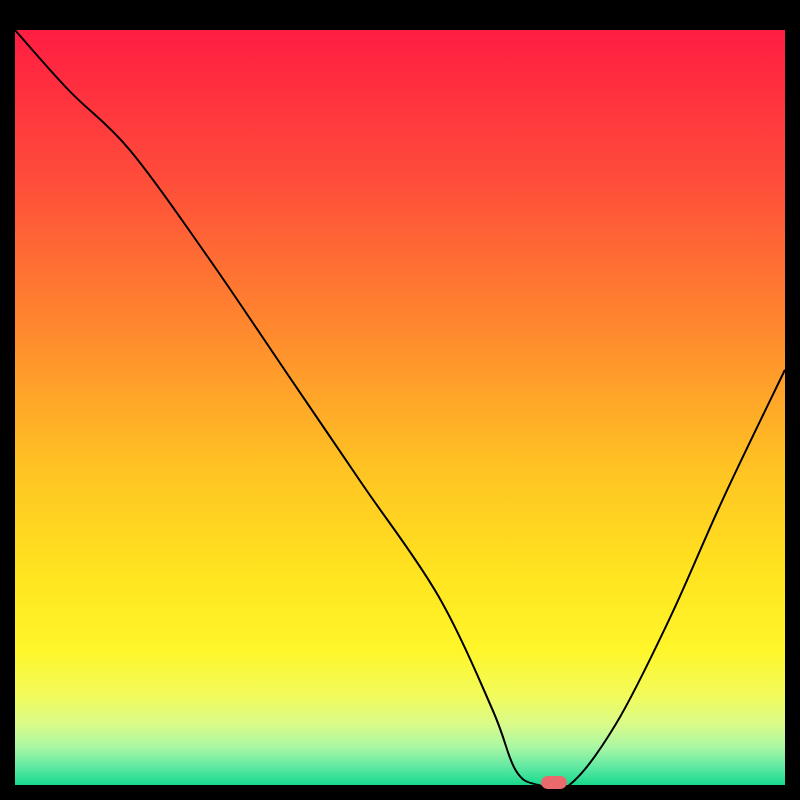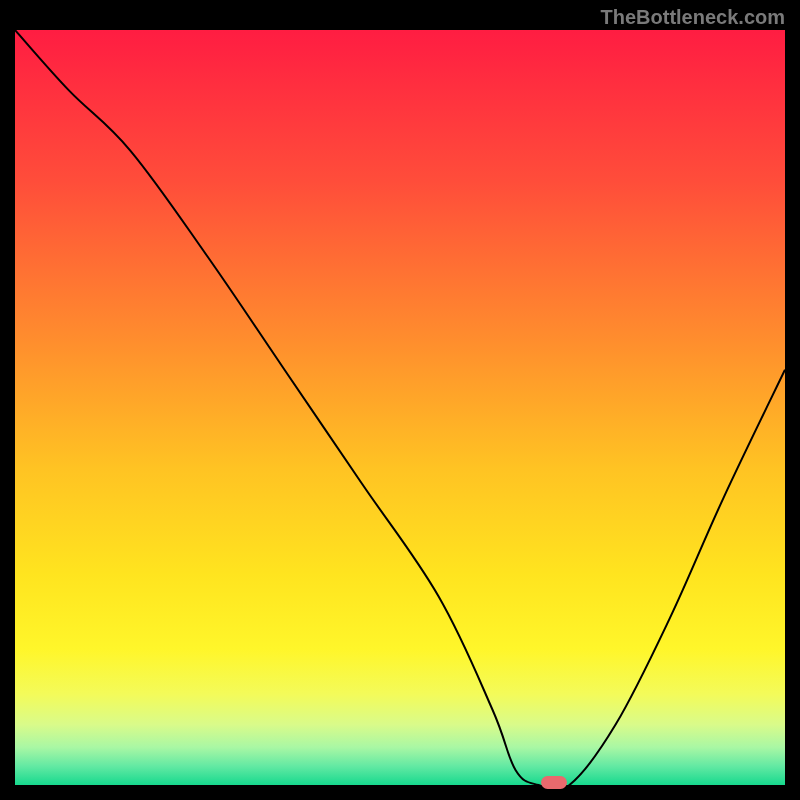--- a/index.html
+++ b/index.html
@@ -49,21 +49,20 @@
     position: absolute;
     width: 26px;
     height: 13px;
     border-radius: 7px;
   }
 </style>
 </head>
 <body>
 
 <div class="chart-container">
-  <div class="watermark">TheBottleneck.com</div>
 
   <div class="plot-area">
     <svg class="gradient-bg" viewBox="0 0 100 100" preserveAspectRatio="none">
       <defs>
         <linearGradient id="bg-grad" x1="0" y1="0" x2="0" y2="1">
             <stop offset="0%" stop-color="#ff1d42"></stop>
             <stop offset="20%" stop-color="#ff4d3a"></stop>
             <stop offset="40%" stop-color="#ff8a2e"></stop>
             <stop offset="57.99999999999999%" stop-color="#ffc323"></stop>
             <stop offset="72%" stop-color="#ffe41f"></stop>

